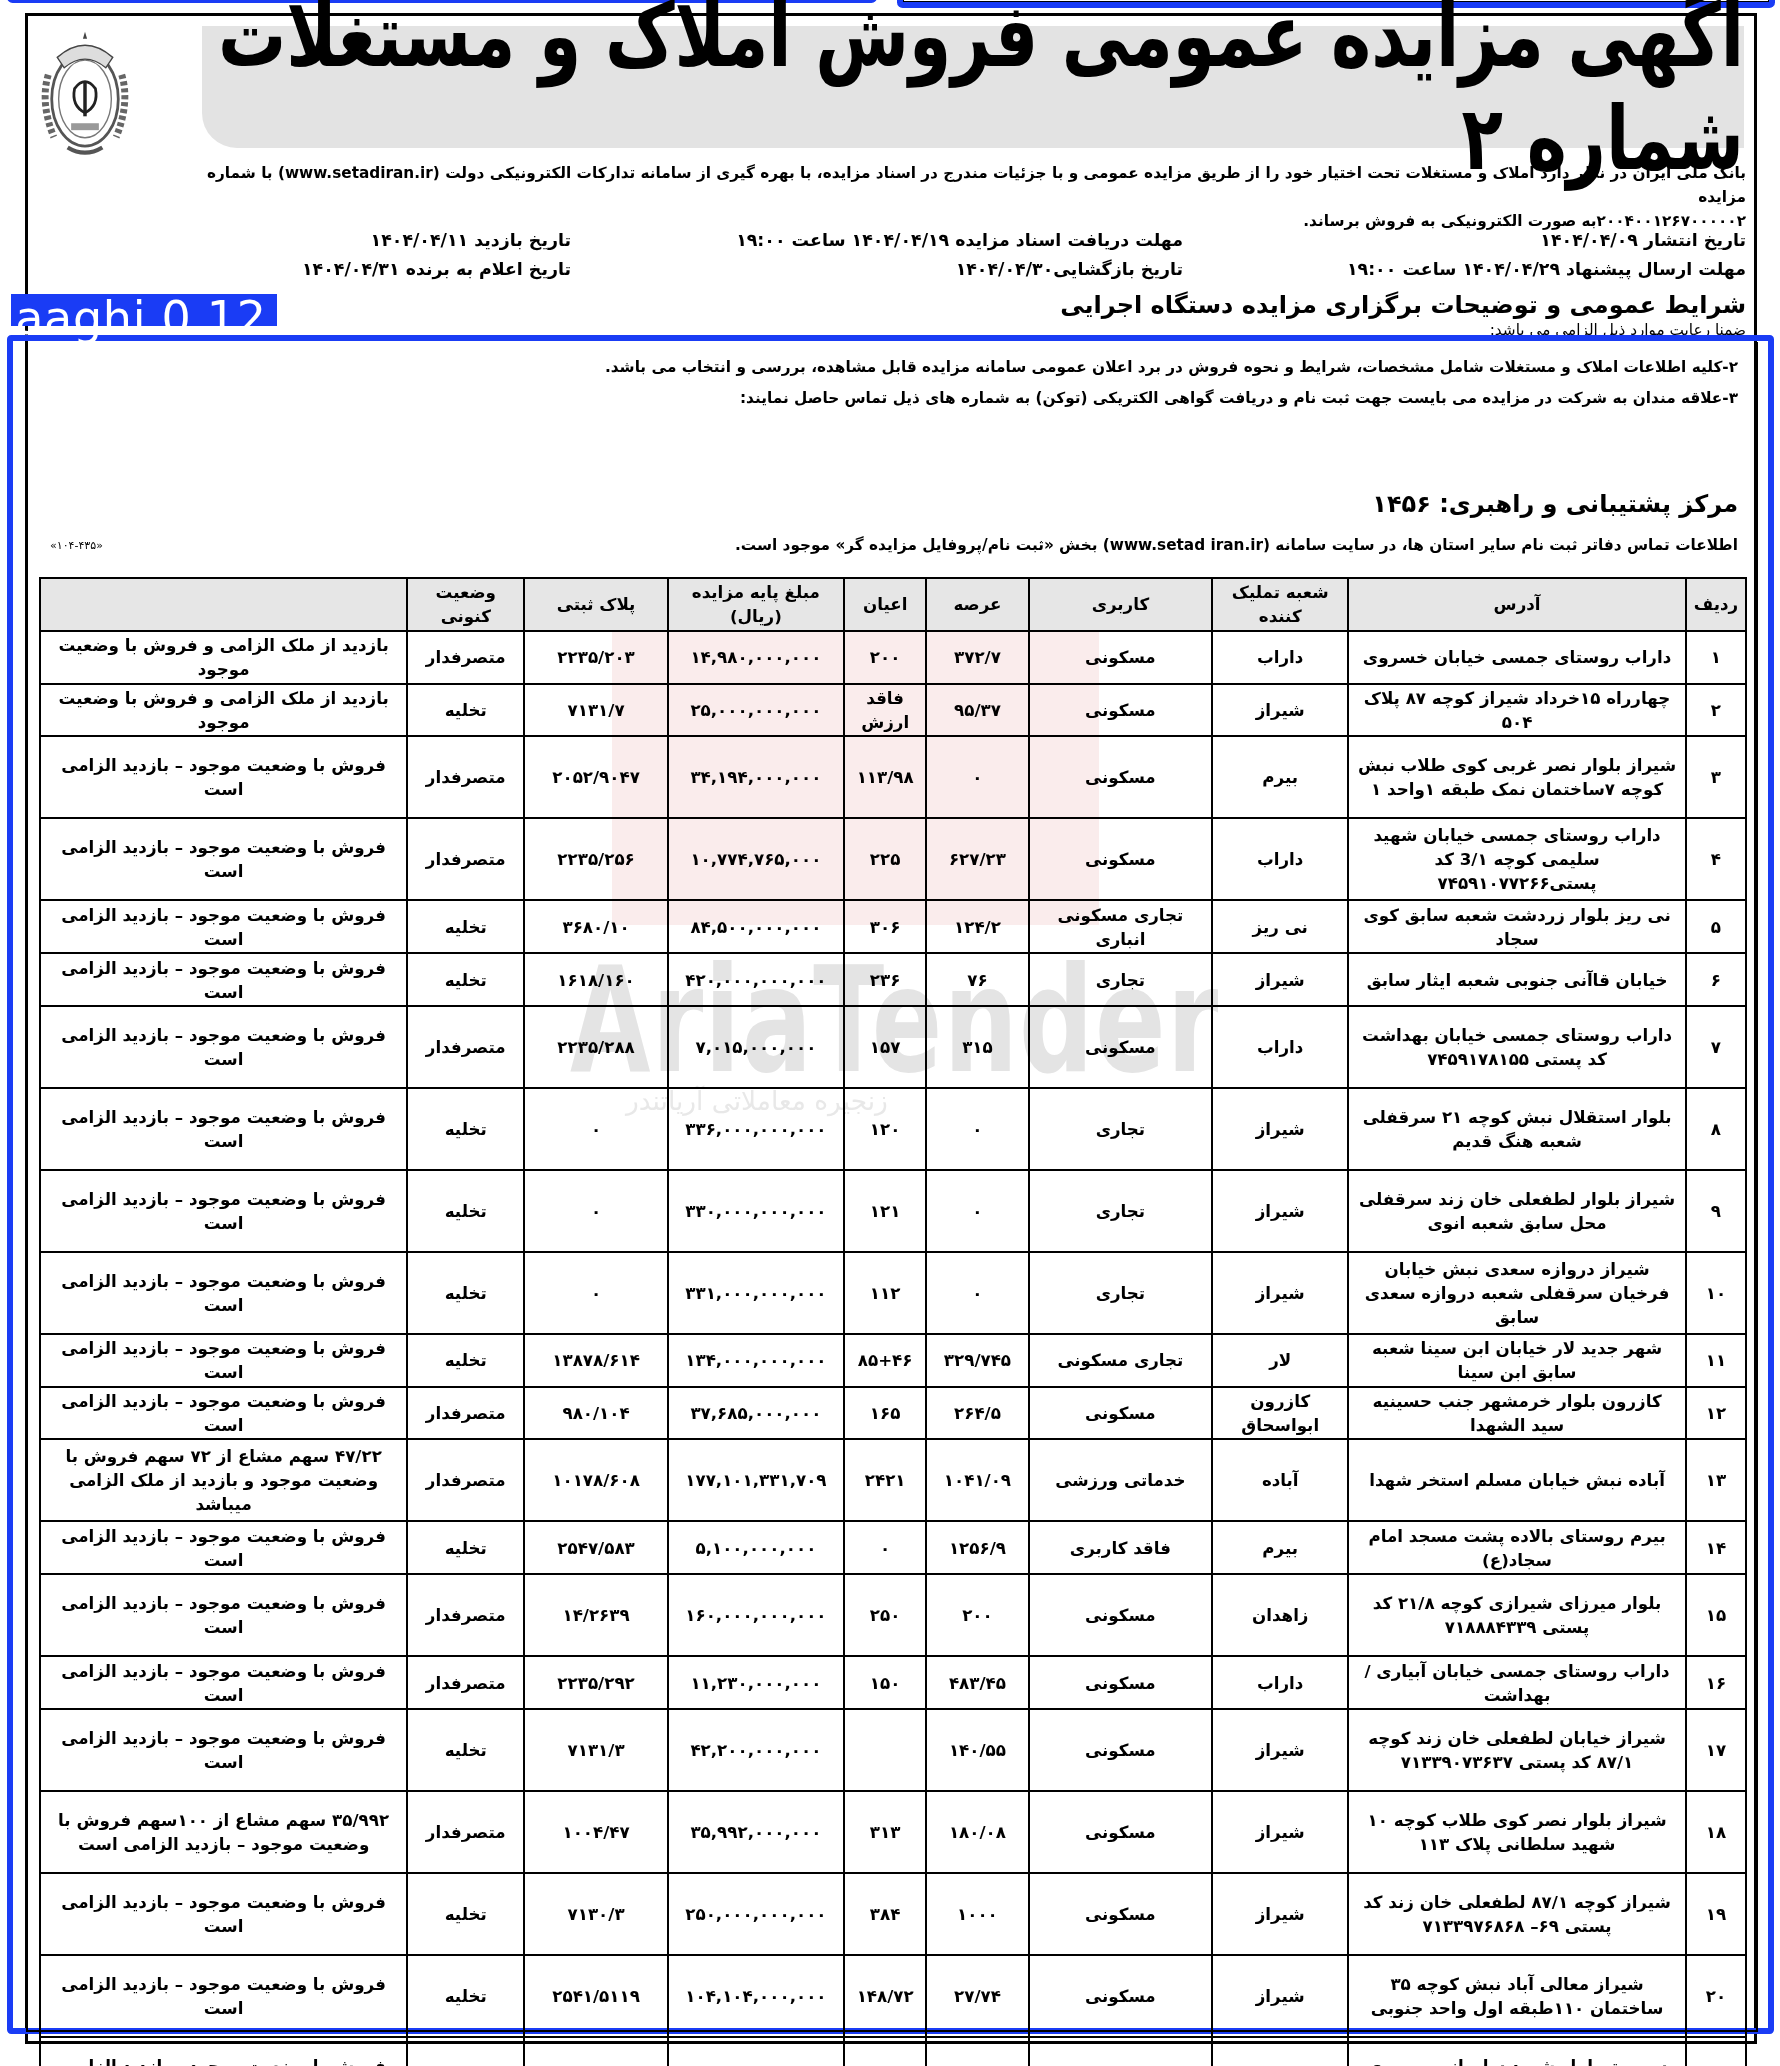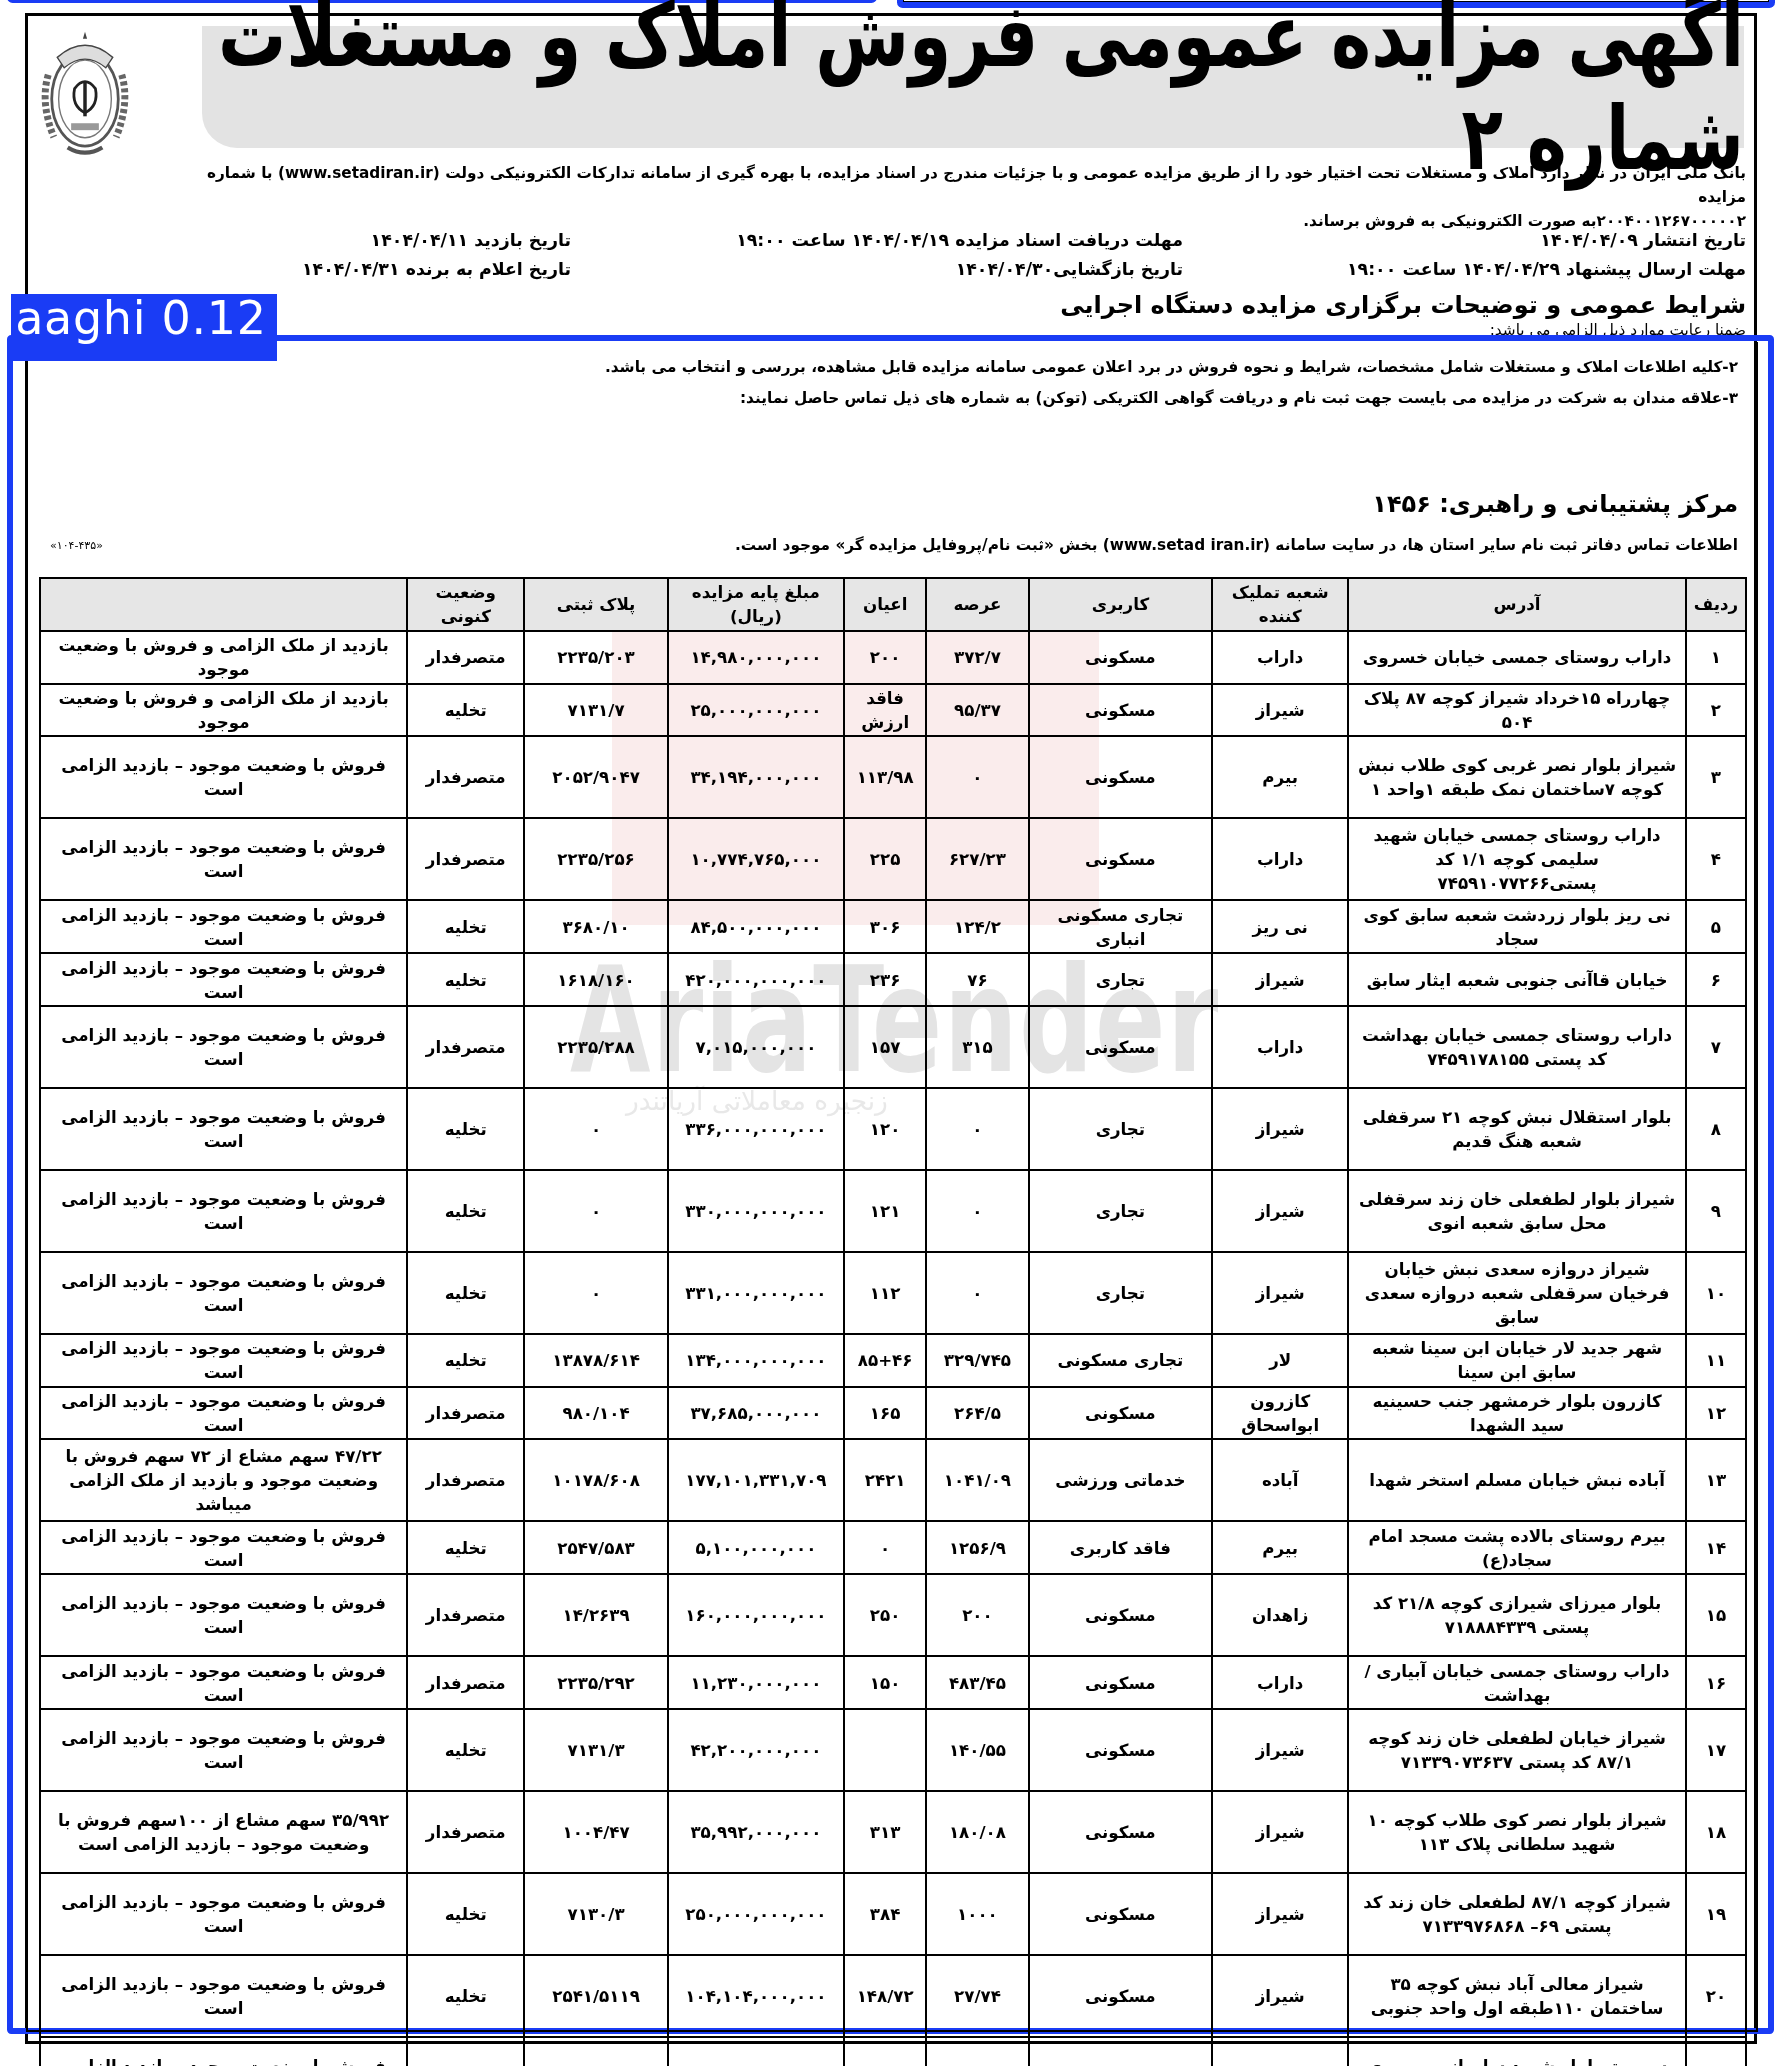--- a/index.html
+++ b/index.html
@@ -12,21 +12,21 @@
   .title-box { position:absolute; left:202px; top:26.4px; width:1542px; height:122px; background:#e3e3e3; border-radius:0 0 0 35px; display:flex; align-items:center; justify-content:flex-start; }
   .title-box h1 { margin:0; font-size:68px; font-weight:900; direction:rtl; letter-spacing:-1.4px; font-family:"DejaVu Sans", sans-serif; transform:scaleY(1.3); }
   .intro { position:absolute; right:35px; top:161px; width:1572px; direction:rtl; text-align:right; font-weight:bold; font-size:15.3px; line-height:24px; }
   .intro p { margin:0; }
   .dates { position:absolute; right:35px; top:225px; width:1572px; direction:rtl; font-weight:900; font-size:17.4px; }
   .date-row { display:flex; height:29px; align-items:center; }
   .date-row span { display:inline-block; }
   .c1 { width:563px; } .c2 { width:612px; } .c3 { width:362px; }
   .cond-title { position:absolute; right:35px; top:291px; direction:rtl; font-weight:900; font-size:24px; }
   .cond-sub { position:absolute; right:35px; top:321px; direction:rtl; font-size:15.3px; }
-  .aaghi { position:absolute; left:11px; top:294px; width:262px; height:67px; background:#1a3cf5; color:#fff; font-family:"DejaVu Sans", sans-serif; font-size:46px; line-height:49px; padding-left:4.2px; letter-spacing:0.7px; }
+  .aaghi { position:absolute; left:11px; top:294px; width:262px; height:32px; background:#1a3cf5; color:#fff; font-family:"DejaVu Sans", sans-serif; font-size:46px; line-height:49px; padding-left:4.2px; letter-spacing:0.7px; }
   .blue-frame { position:absolute; left:7px; top:335px; width:1767px; height:1699px; border:6.3px solid #1a3cf5; border-radius:4.2px; box-sizing:border-box; }
   .inner-frame { position:absolute; left:26.4px; top:342px; width:1732px; height:1690px; border:2.8px solid #000; border-top:none; box-sizing:border-box; }
   .rules { position:absolute; right:43px; top:352px; width:1697px; direction:rtl; text-align:right; font-weight:bold; font-size:15.3px; line-height:31px; }
   .rules p { margin:0; }
   .support { position:absolute; right:43px; top:490px; direction:rtl; font-weight:900; font-size:24px; }
   .offices { position:absolute; right:43px; top:536px; direction:rtl; font-weight:bold; font-size:15.3px; }
   .ref { position:absolute; left:50px; top:539px; font-size:11px; direction:rtl; }
   .watermark { position:absolute; left:570px; top:960px; font-size:104px; color:#e4e4e4; font-weight:900; transform:scaleY(1.4); letter-spacing:1.4px; }
   .watermark2 { position:absolute; left:626px; top:1085px; font-size:26.4px; color:#e8e8e8; direction:rtl; letter-spacing:9.7px; }
   .wm-red { position:absolute; left:612px; top:626px; width:487px; height:299px; background:rgba(240,200,200,0.35); }
@@ -161,21 +161,21 @@
         <td>مسکونی</td>
         <td>۰</td>
         <td>۱۱۳/۹۸</td>
         <td>۳۴,۱۹۴,۰۰۰,۰۰۰</td>
         <td>۲۰۵۲/۹۰۴۷</td>
         <td>متصرفدار</td>
         <td>فروش با وضعیت موجود – بازدید الزامی است</td>
       </tr>
       <tr style="height: 82px;">
         <td>۴</td>
-        <td class="addr">داراب روستای جمسی خیابان شهید سلیمی کوچه ۱/۱ کد پستی۷۴۵۹۱۰۷۷۲۶۶</td>
+        <td class="addr">داراب روستای جمسی خیابان شهید سلیمی کوچه 3/۱ کد پستی۷۴۵۹۱۰۷۷۲۶۶</td>
         <td>داراب</td>
         <td>مسکونی</td>
         <td>۶۲۷/۲۳</td>
         <td>۲۲۵</td>
         <td>۱۰,۷۷۴,۷۶۵,۰۰۰</td>
         <td>۲۲۳۵/۲۵۶</td>
         <td>متصرفدار</td>
         <td>فروش با وضعیت موجود – بازدید الزامی است</td>
       </tr>
       <tr style="height: 43px;">

